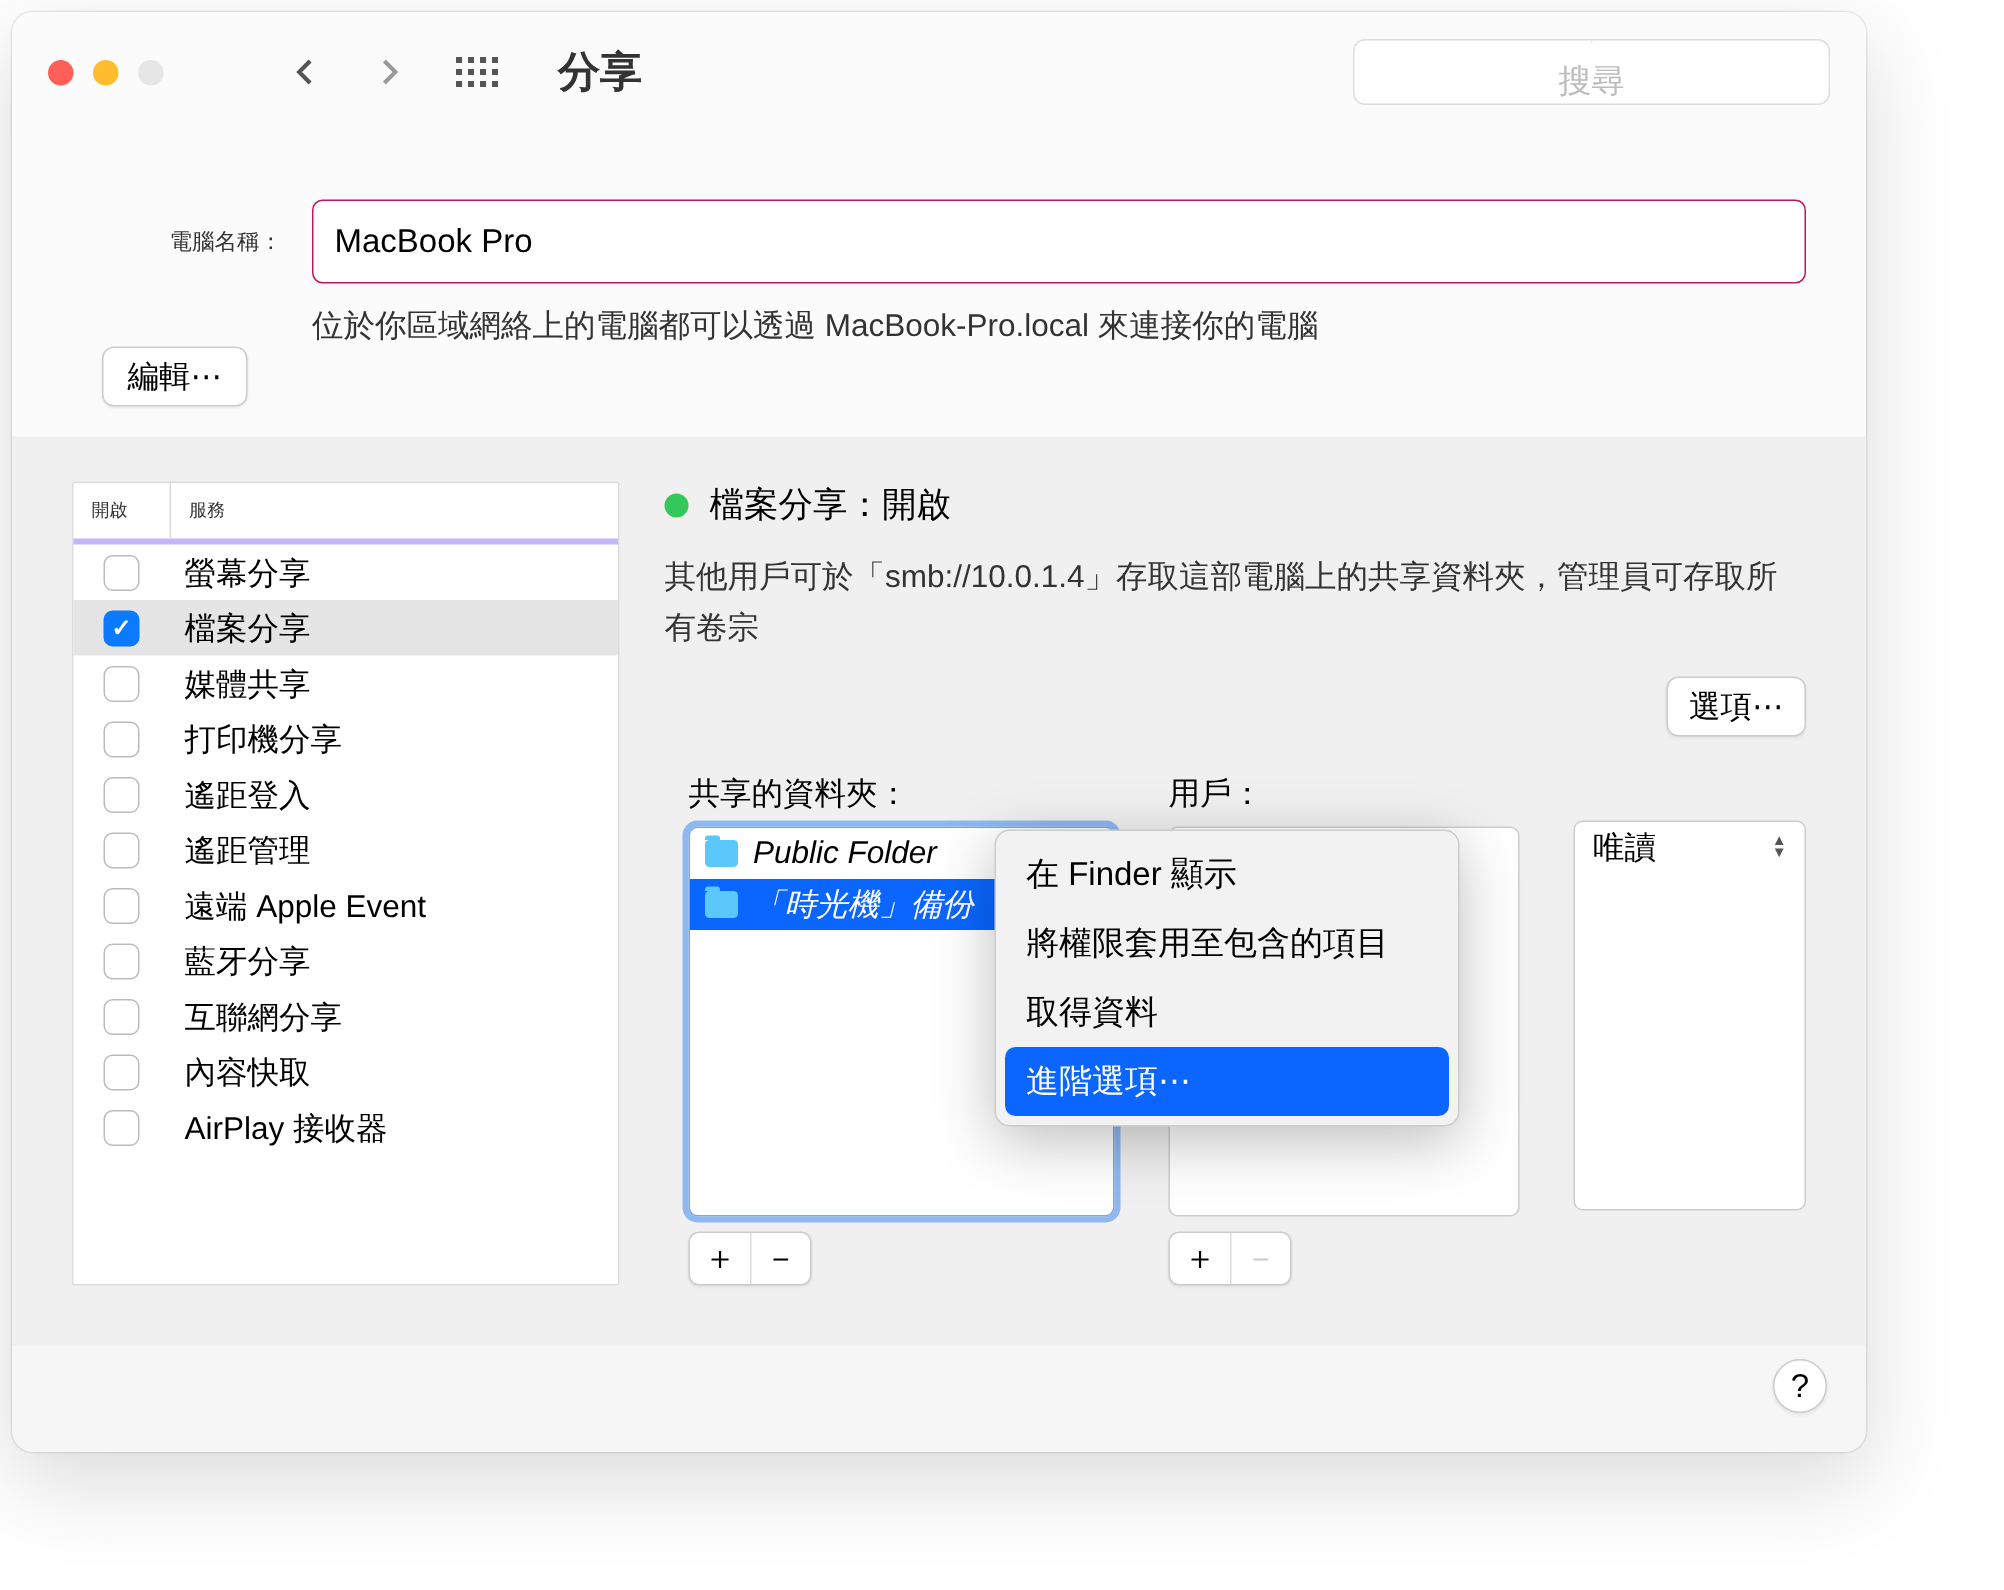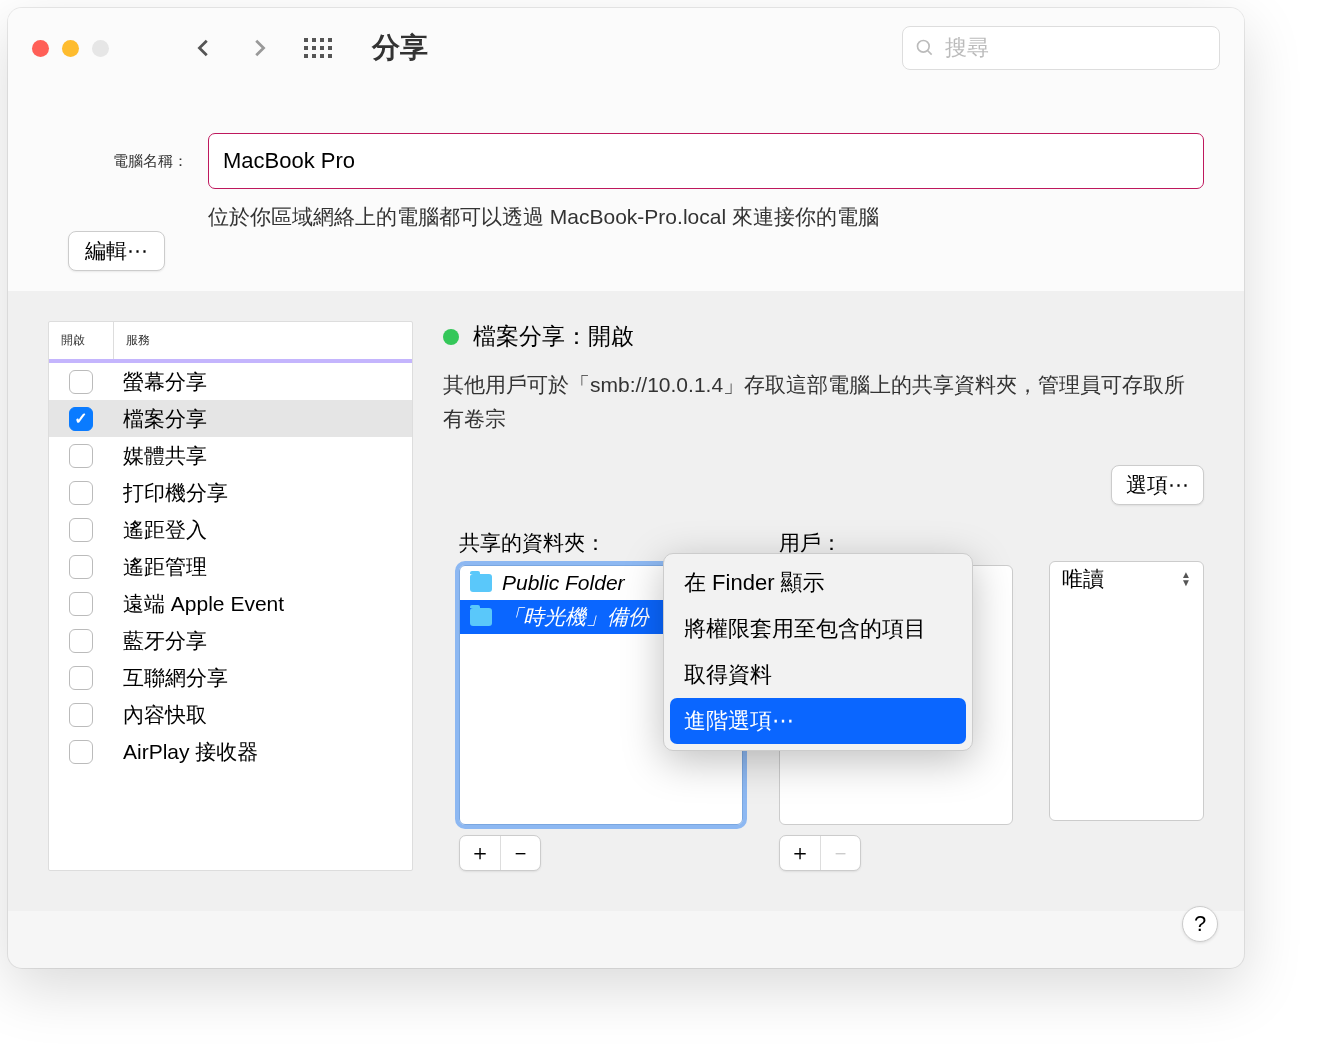--- a/index.html
+++ b/index.html
@@ -43,20 +43,21 @@
       height:44px;
       border:1px solid #ddd;
       border-radius:8px;
       background:#fff;
       display:flex;
       align-items:center;
       padding:0 12px;
       color:#bbb;
       font-size:22px;
       gap:10px;
+      flex-direction:column;
     }
     .search svg { width:20px; height:20px; }
     .top-section {
       background:#fbfbfb;
       padding: 45px 40px 20px 40px;
     }
     .name-row { display:flex; align-items:center; gap:20px; }
     .name-label { font-size:15px; color:#333; width:140px; text-align:right; }
     .name-input {
       flex:1;
@@ -126,21 +127,21 @@
     .checkbox.checked::after {
       content:"✓";
       color:#fff;
       font-size:16px;
       font-weight:bold;
     }
     .right-panel { flex:1; }
     .status-row { display:flex; align-items:center; gap:14px; margin-bottom:16px; }
     .status-dot { width:16px; height:16px; border-radius:50%; background:#34c759; }
     .status-text { font-size:23px; font-weight:500; }
-    .status-desc { font-size:21px; color:#333; line-height:1.6; margin-left:0px; margin-bottom:30px;}
+    .status-desc { font-size:21px; color:#333; line-height:1.6; margin-left:0px; margin-bottom:16px;}
     .options-row { display:flex; justify-content:flex-end; margin-bottom:24px;}
     .options-btn {
       height:40px;
       padding:0 14px;
       border:1px solid #ccc;
       border-radius:8px;
       background:#fff;
       font-size:21px;
       box-shadow:0 1px 2px rgba(0,0,0,0.08);
     }

